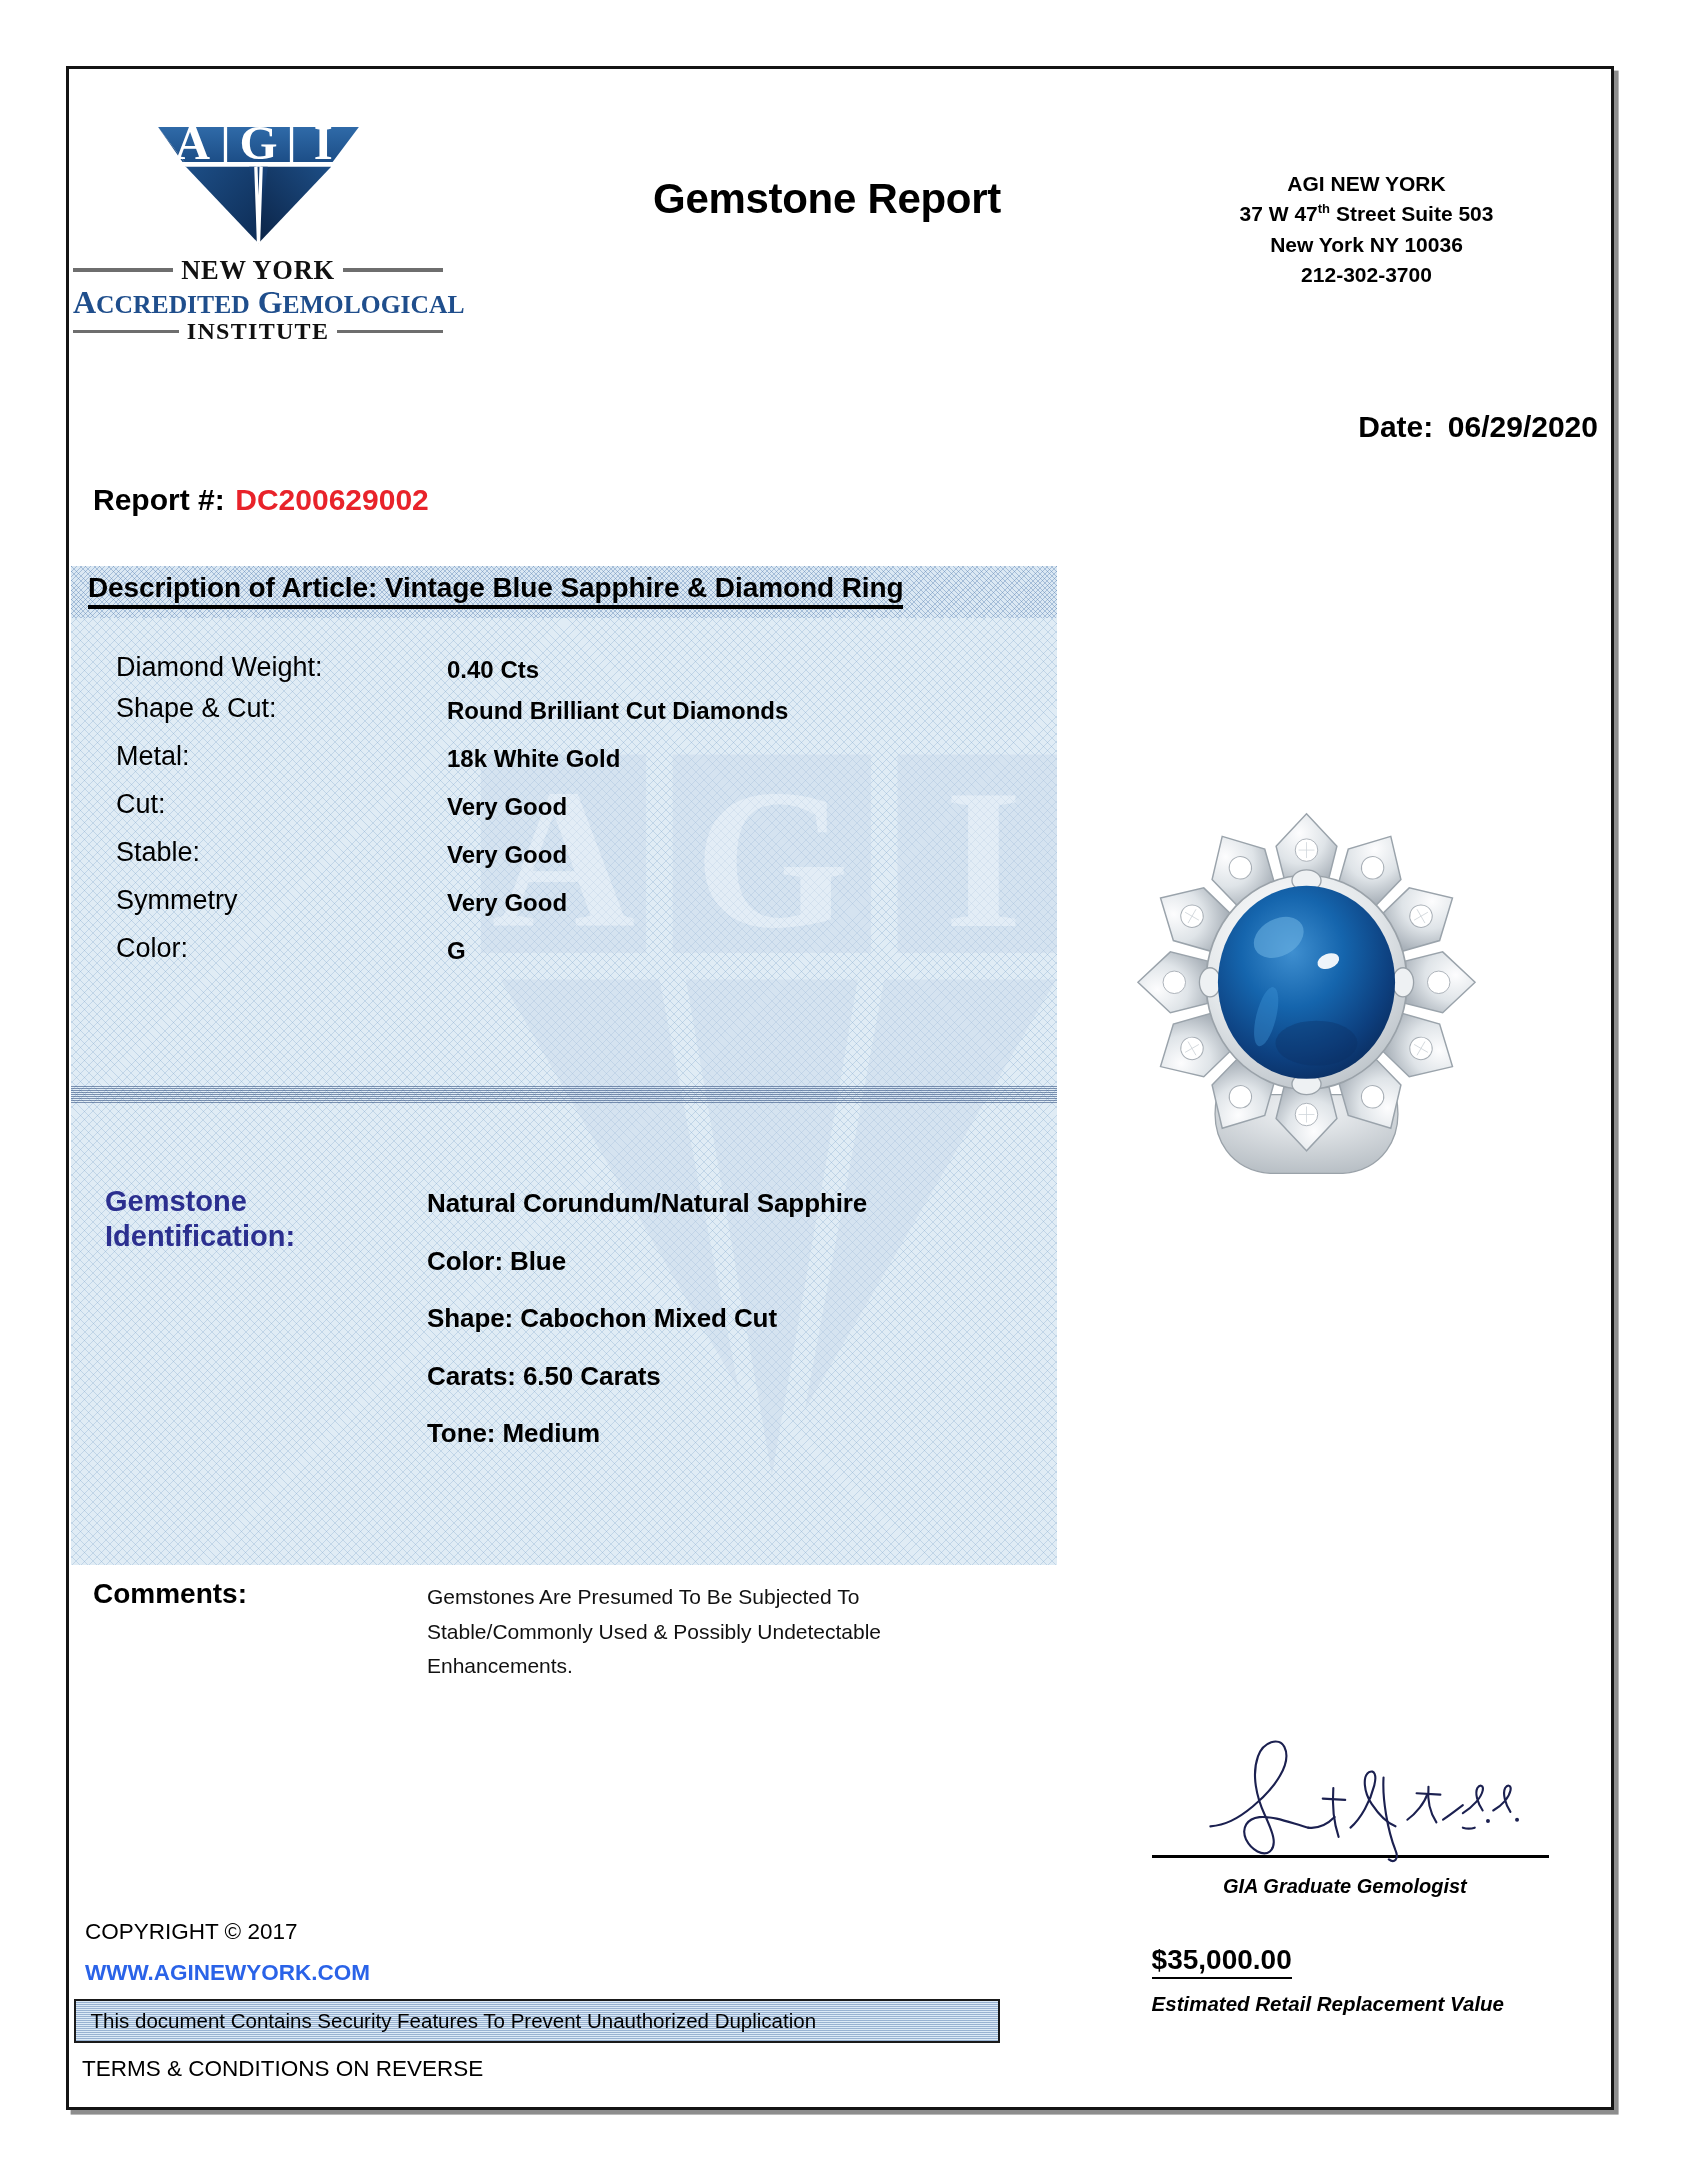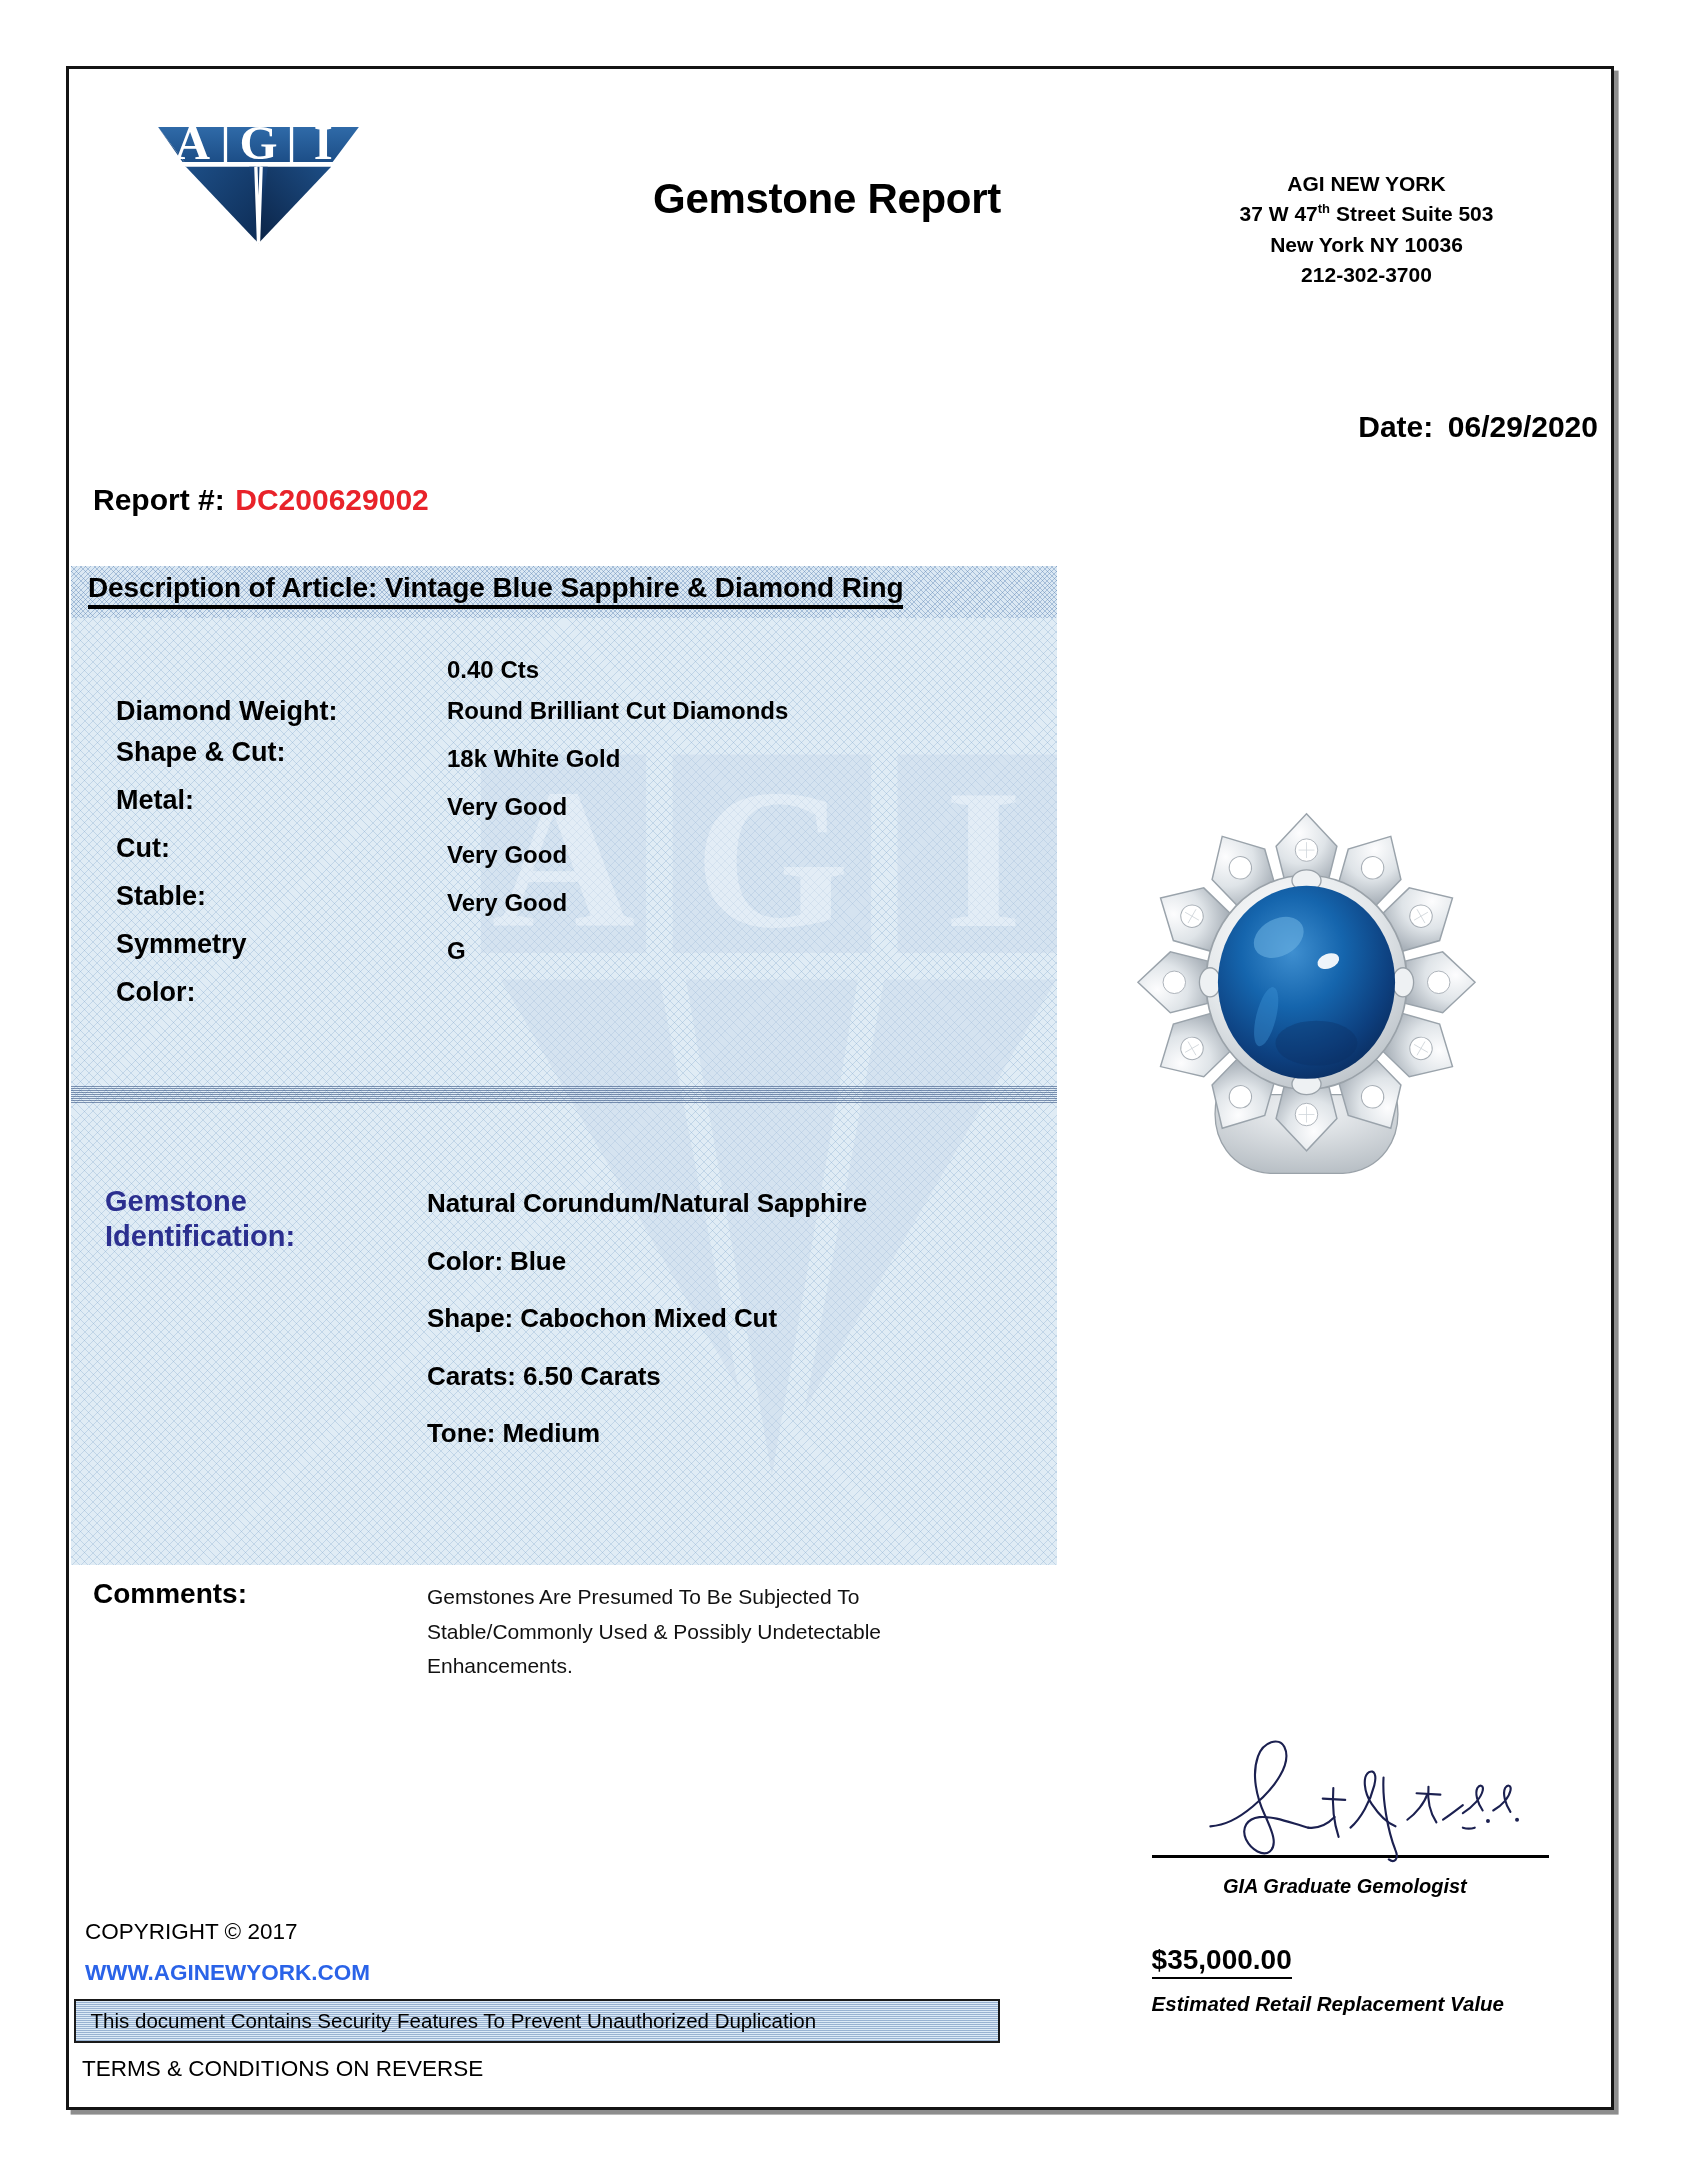--- a/index.html
+++ b/index.html
@@ -206,24 +206,23 @@
   .spec-row {
     position: relative;
     height: 48px;
   }
   .spec-row.tight { height: 41px; }
   .spec-label {
     position: absolute;
     left: 0;
     top: 0;
     font-size: 27px;
-    font-weight: bold;
-    color: #000;
-    white-space: nowrap;
-    margin-top: 44px;
+    font-weight: normal;
+    color: #000;
+    white-space: nowrap;
   }
   .spec-value {
     position: absolute;
     left: 331px;
     top: 4px;
     font-size: 24px;
     font-weight: bold;
     color: #000;
     white-space: nowrap;
   }
@@ -419,20 +418,33 @@
       <line x1="140" y1="62" x2="140" y2="118" stroke="#ffffff" stroke-width="5"></line>
       <line x1="240" y1="62" x2="240" y2="118" stroke="#ffffff" stroke-width="5"></line>
       <line x1="38" y1="118" x2="342" y2="118" stroke="#ffffff" stroke-width="6"></line>
 
       <text x="90" y="110" font-family="Liberation Serif, serif" font-size="74" font-weight="bold" fill="#ffffff" text-anchor="middle">A</text>
       <text x="190" y="110" font-family="Liberation Serif, serif" font-size="74" font-weight="bold" fill="#ffffff" text-anchor="middle">G</text>
       <text x="288" y="110" font-family="Liberation Serif, serif" font-size="74" font-weight="bold" fill="#ffffff" text-anchor="middle">I</text>
     </svg>
   </div>
 
+  <div id="logo-words">
+    <div class="logo-line">
+      <div class="rule"></div>
+      <div class="logo-ny">NEW YORK</div>
+      <div class="rule"></div>
+    </div>
+    <div class="logo-agi"><span>A</span><span class="sc">CCREDITED</span><span> </span><span>G</span><span class="sc">EMOLOGICAL</span></div>
+    <div class="logo-line">
+      <div class="rule"></div>
+      <div class="logo-inst">INSTITUTE</div>
+      <div class="rule"></div>
+    </div>
+  </div>
 </div>
 
 <div id="report-title">Gemstone Report</div>
 
 <div id="agi-address">
   <div>AGI NEW YORK</div>
   <div><span>37 W 47</span><sup>th</sup><span> Street Suite 503</span></div>
   <div>New York NY 10036</div>
   <div>212-302-3700</div>
 </div>

